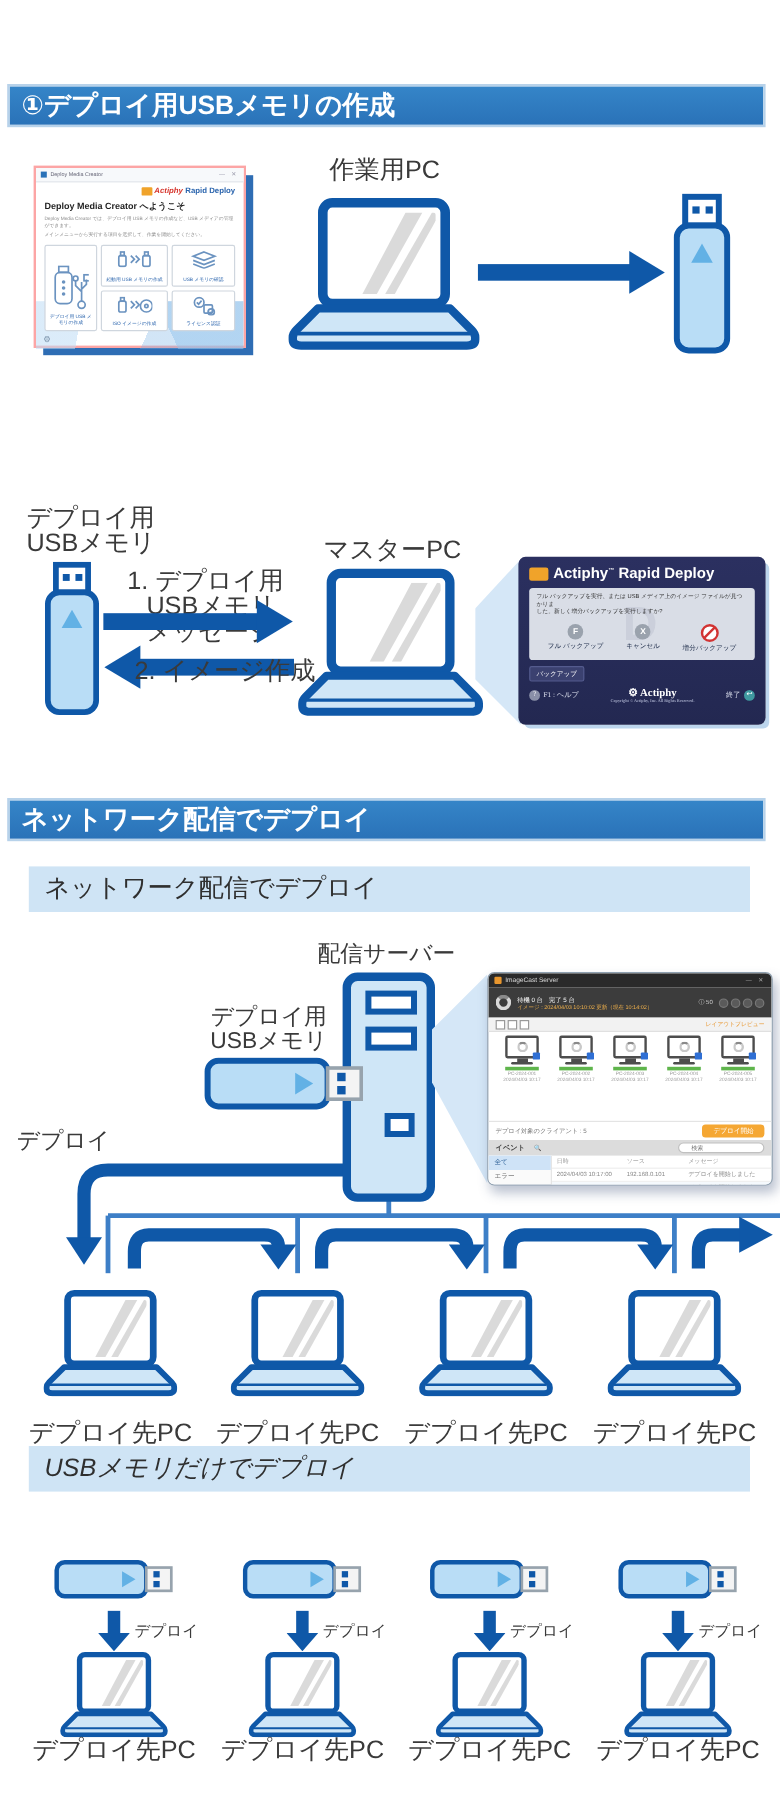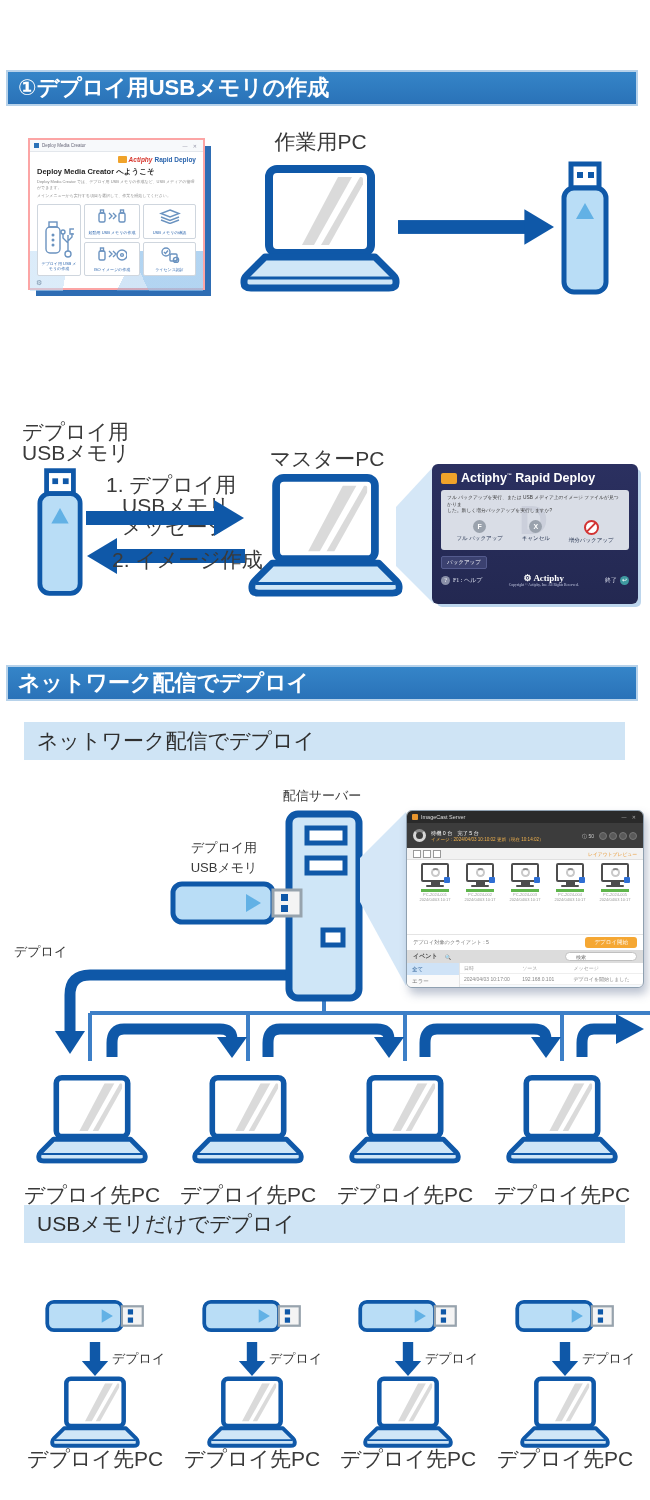--- a/index.html
+++ b/index.html
@@ -123,21 +123,21 @@
   .si.on{background:#cfe3f7;color:#2c5f96;}
   .c3main{flex:1;}
   .trh{display:flex;height:10px;line-height:10px;font-size:5px;color:#999;border-bottom:1px solid #eee;}
   .tr{display:flex;height:10px;line-height:10px;font-size:5px;color:#888;border-bottom:1px solid #f0f0f0;}
   .tr:nth-child(odd){background:#f5f9fd;}
   .td1{width:34%;padding-left:4px;box-sizing:border-box;overflow:hidden;white-space:nowrap;}
   .td2{width:28%;overflow:hidden;white-space:nowrap;}
   .td3{width:38%;overflow:hidden;white-space:nowrap;}
   
   .t17{font-size:21px;line-height:21px;}
-  .t16{font-size:13px;line-height:20px;}
+  .t16{font-size:19px;line-height:20px;}
   .t15{font-size:15px;line-height:19px;}
   .t13{font-size:13px;}
   #defs{position:absolute;width:0;height:0;overflow:hidden;}
 </style>
 </head>
 <body>
 
 <svg id="defs" xmlns="http://www.w3.org/2000/svg">
   <defs>
     <clipPath id="lc">
@@ -544,21 +544,21 @@
       <use href="#laptop"></use>
     </svg>
   <svg class="abs" style="left:506px;top:1062px" width="112" height="114" viewBox="0 0 160 128">
       <use href="#laptop"></use>
     </svg>
   <div class="abs c t17 lbl" style="left:22px;top:1184px;width:140px;">デプロイ先PC</div>
   <div class="abs c t17 lbl" style="left:178px;top:1184px;width:140px;">デプロイ先PC</div>
   <div class="abs c t17 lbl" style="left:335px;top:1184px;width:140px;">デプロイ先PC</div>
   <div class="abs c t17 lbl" style="left:492px;top:1184px;width:140px;">デプロイ先PC</div>
 
-  <div class="abs subh" style="left:24px;top:1205px;width:601px;">USBメモリだけでデプロイ</div>
+  <div class="abs subh" style="left:24px;top:1205px;width:601px;font-style:italic;">USBメモリだけでデプロイ</div>
 
   <svg class="abs" style="left:45px;top:1298px" width="100" height="36" viewBox="0 0 134 44">
       <use href="#usbh"></use>
     </svg>
   <svg class="abs" style="left:81px;top:1342px" width="28" height="34" viewBox="0 0 28 36">
       <use href="#arrow-d"></use>
     </svg>
   <div class="abs t13 lbl" style="left:112px;top:1350px;">デプロイ</div>
   <svg class="abs" style="left:36px;top:1376px" width="118" height="72" viewBox="0 0 160 128">
       <use href="#laptop"></use>

